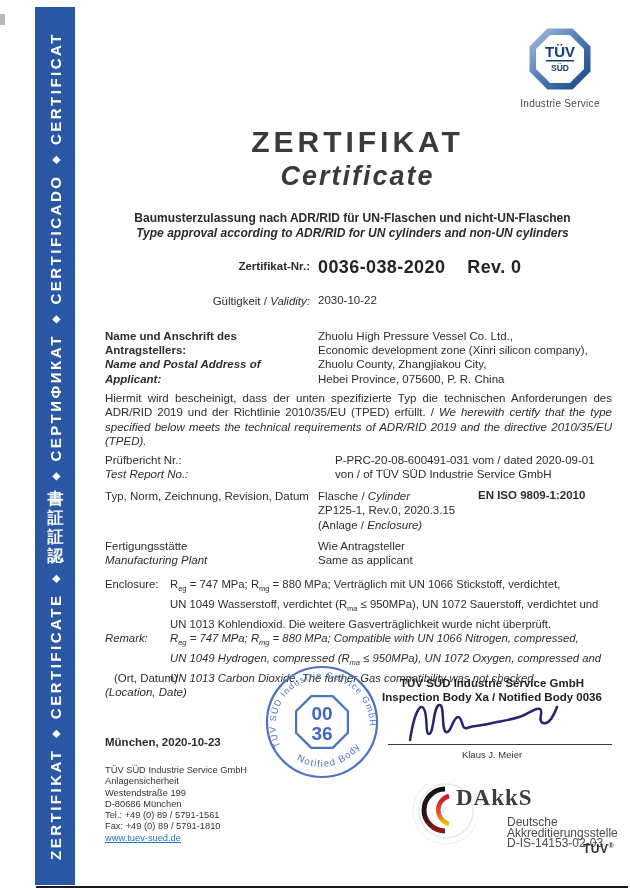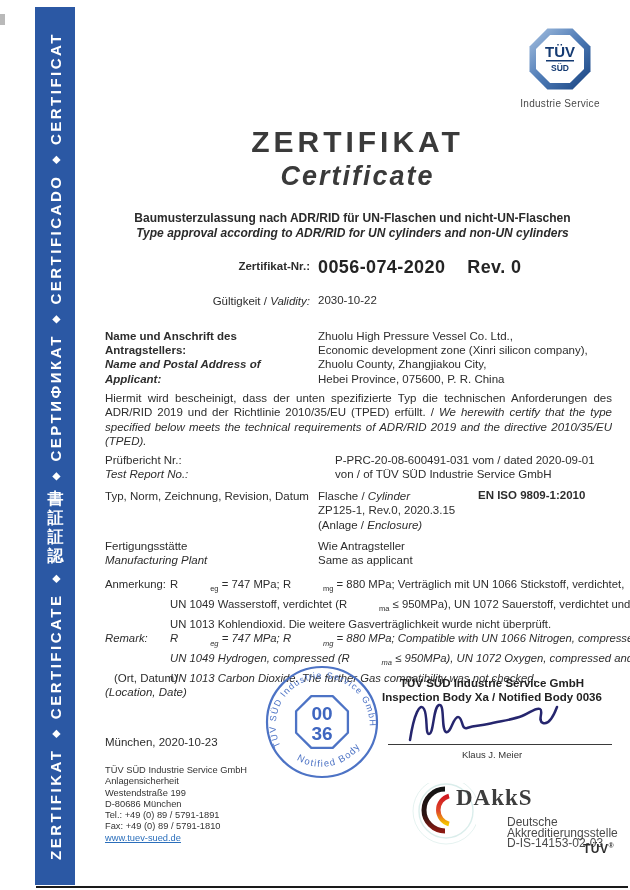--- a/index.html
+++ b/index.html
@@ -1,20 +1,20 @@
 <!DOCTYPE html>
 <html><head>
 <meta charset="utf-8">
 <style>
   html,body{margin:0;padding:0;background:#e8e8e8;}
   .page{position:relative;width:630px;height:890px;background:#ffffff;overflow:hidden;
         font-family:"Liberation Sans",sans-serif;color:#2d2d2d;font-size:11.5px;}
   .abs{position:absolute;}
   .i{font-style:italic;}
-  sub{font-size:7.5px;margin-left:32px;}
+  sub{font-size:7.5px;}
 
   
   .art-mark{left:0;top:14px;width:5px;height:11px;background:#b9b9b9;}
   .bottom-line{left:36px;top:886px;width:592px;height:2px;background:#1a1a1a;}
 
   
   .band{left:35px;top:7px;width:40px;height:878px;background:#2b58a4;}
   .band-text{left:35px;top:885px;width:878px;height:40px;transform-origin:0 0;
              transform:rotate(-90deg);display:flex;align-items:center;justify-content:space-between;
              padding:0 25px;box-sizing:border-box;color:#fff;font-weight:bold;font-size:15px;
@@ -55,21 +55,21 @@
   .val-plant{left:318px;top:539px;line-height:14.2px;}
 
   
   .remark-wrap{left:105px;top:577px;width:512px;font-size:11.3px;}
   .remark-row{display:flex;line-height:14.6px;}
   .remark-label{width:65px;flex:none;}
   .remark-text{white-space:nowrap;}
 
   
   .ort{left:105px;top:671px;line-height:14.2px;text-align:center;}
-  .muenchen{left:105px;top:736px;}
+  .muenchen{left:105px;top:736px;font-weight:bold;}
   .stamp-wrap{left:262px;top:662px;width:120px;height:120px;}
   .insp{left:372px;top:676px;width:240px;text-align:center;font-weight:bold;line-height:14px;color:#222;}
   .sig-svg{left:402px;top:696px;width:165px;height:50px;}
   .sig-rule{left:388px;top:744px;width:224px;border-top:1.3px solid #3a3a3a;}
   .signer{left:372px;top:749px;width:240px;text-align:center;font-size:9.5px;color:#333;}
 
   
   .footer-block{left:105px;top:765px;font-size:9.3px;line-height:11.3px;color:#333;}
   .footer-link{color:#2a6ebb;text-decoration:underline;cursor:pointer;}
 
@@ -132,21 +132,21 @@
   <div class="abs t-en">Certificate</div>
   <div class="abs sub-t">
     <div>Baumusterzulassung nach ADR/RID für UN-Flaschen und nicht-UN-Flaschen</div>
     <div class="i">Type approval according to ADR/RID for UN cylinders and non-UN cylinders</div>
   </div>
 
   <div class="abs lbl-certno">
     <div>Zertifikat-Nr.:</div>
   </div>
   <div class="abs val-certno">
-    <span>0056-074-2020</span><span class="rev">Rev. 0</span>
+    <span>0036-038-2020</span><span class="rev">Rev. 0</span>
   </div>
 
   <div class="abs lbl-validity">
     <span>Gültigkeit / </span><span class="i">Validity:</span>
   </div>
   <div class="abs val-validity">2030-10-22</div>
 
   <div class="abs lbl-applicant">
     <div>Name und Anschrift des Antragstellers:</div>
     <div class="i">Name and Postal Address of Applicant:</div>
@@ -185,21 +185,21 @@
     <div>Fertigungsstätte</div>
     <div class="i">Manufacturing Plant</div>
   </div>
   <div class="abs val-plant">
     <div>Wie Antragsteller</div>
     <div>Same as applicant</div>
   </div>
 
   <div class="abs remark-wrap">
       <div class="remark-row">
-        <div class="remark-label">Anmerkung:</div>
+        <div class="remark-label">Enclosure:</div>
         <div class="remark-text">R<sub>eg</sub> = 747 MPa; R<sub>mg</sub> = 880 MPa; Verträglich mit UN 1066 Stickstoff, verdichtet,</div>
       </div>
       <div class="remark-row">
         <div class="remark-label"></div>
         <div class="remark-text">UN 1049 Wasserstoff, verdichtet (R<sub>ma</sub> ≤ 950MPa), UN 1072 Sauerstoff, verdichtet und</div>
       </div>
       <div class="remark-row">
         <div class="remark-label"></div>
         <div class="remark-text">UN 1013 Kohlendioxid. Die weitere Gasverträglichkeit wurde nicht überprüft.</div>
       </div>
@@ -249,21 +249,21 @@
   </svg>
   <div class="abs sig-rule"></div>
   <div class="abs signer">Klaus J. Meier</div>
 
   <div class="abs footer-block">
     <div>
         <div class="">TÜV SÜD Industrie Service GmbH</div>
         <div class="">Anlagensicherheit</div>
         <div class="">Westendstraße 199</div>
         <div class="">D-80686 München</div>
-        <div class="">Tel.: +49 (0) 89 / 5791-1891</div>
+        <div class="">Tel.: +49 (0) 89 / 5791-1561</div>
         <div class="">Fax: +49 (0) 89 / 5791-1810</div>
       </div>
     <div class="footer-link">www.tuev-sued.de</div>
   </div>
 
   <div class="abs dakks-wrap">
     <svg class="dakks-svg" width="64" height="62" viewBox="0 0 64 62">
       <defs>
         <linearGradient id="gBlk" x1="0" y1="0" x2="0" y2="1">
           <stop offset="0" stop-color="#141414"></stop>

